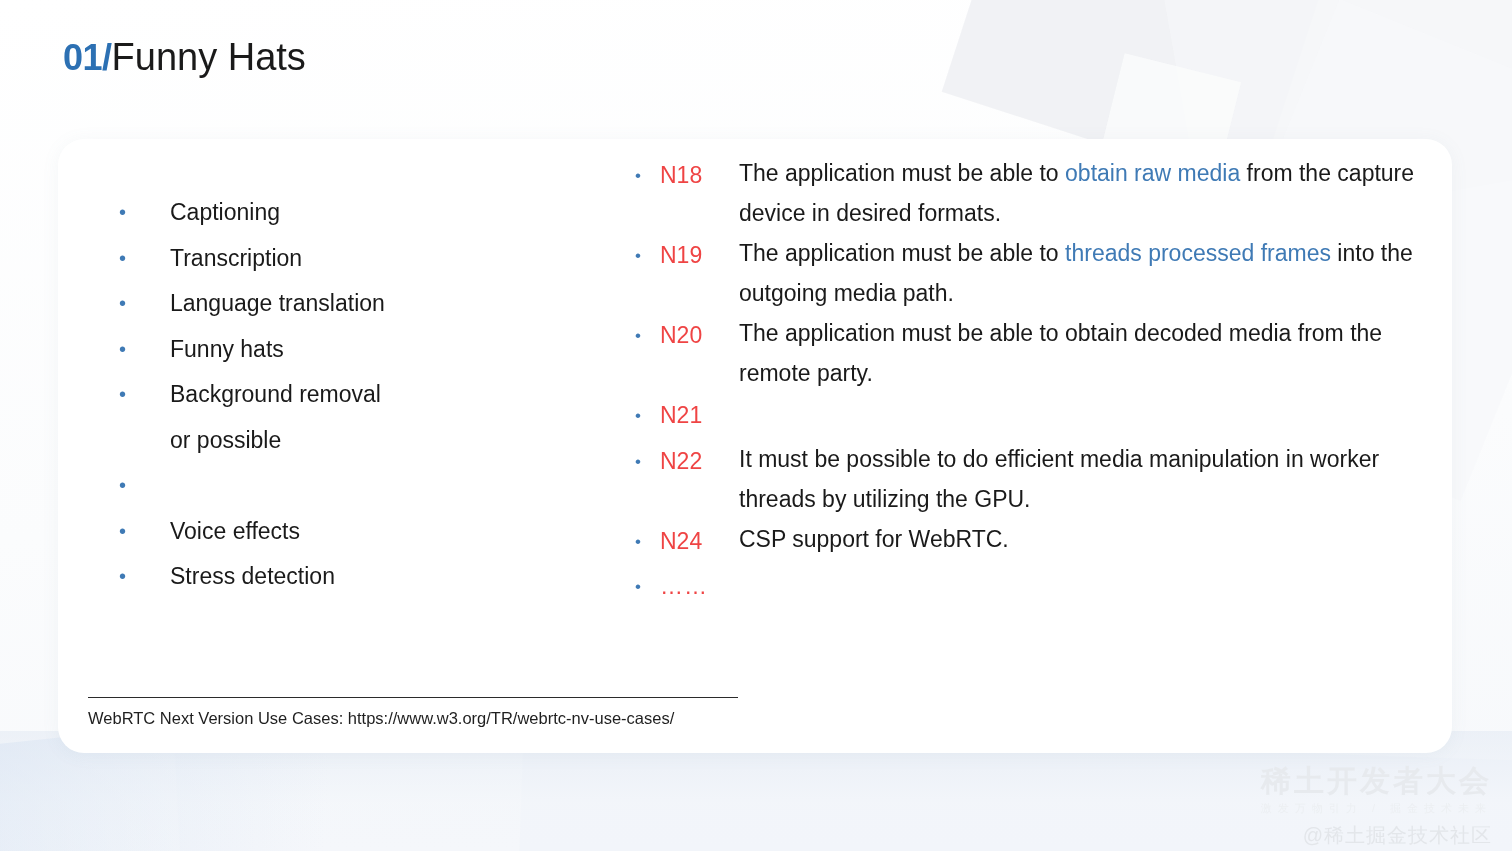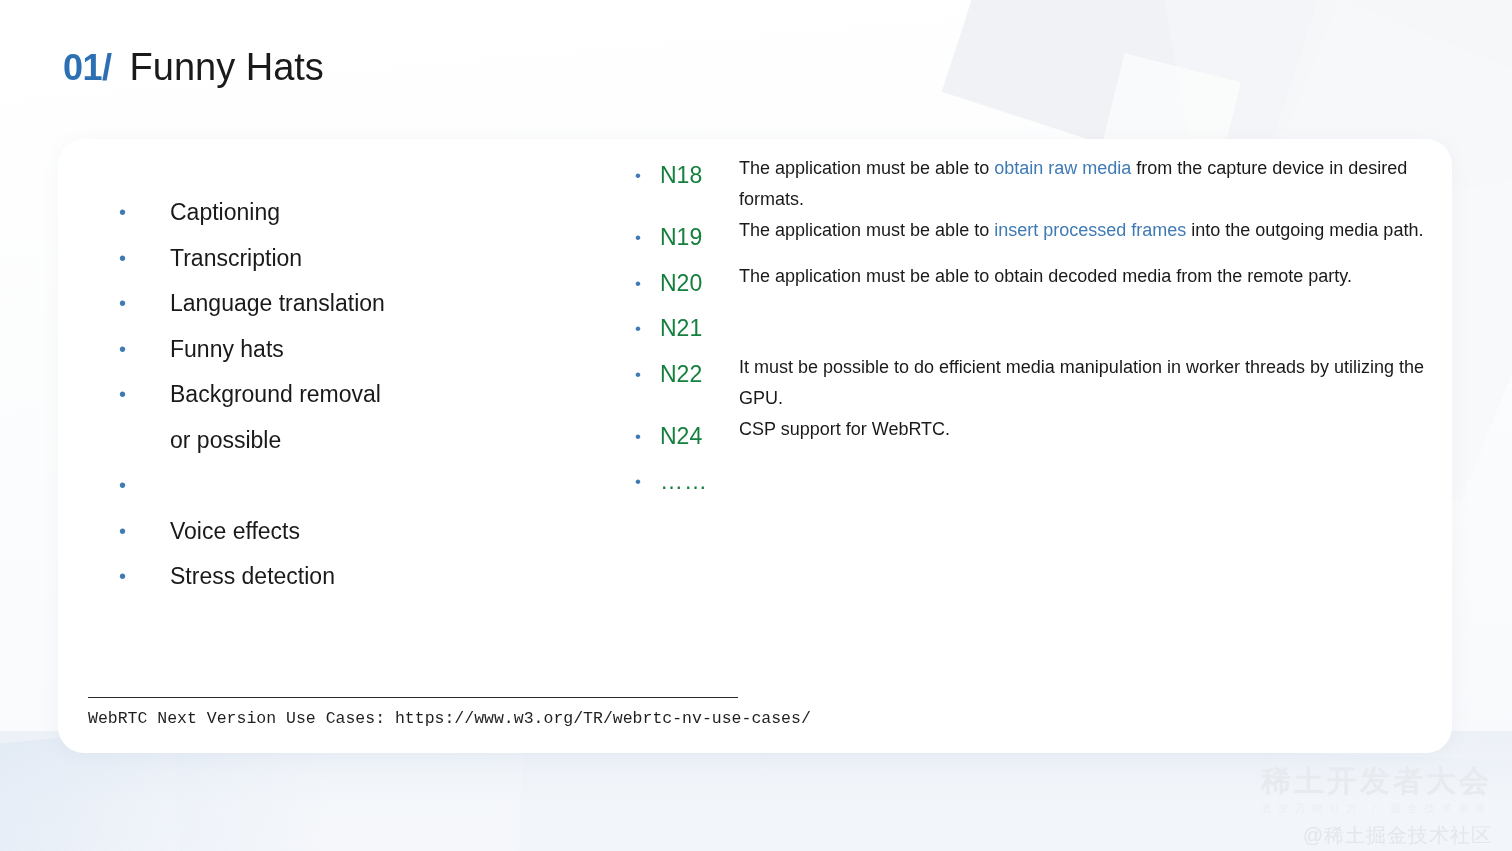--- a/index.html
+++ b/index.html
@@ -78,24 +78,23 @@
     left: -40px; bottom: -30px;
     width: 520px; height: 160px;
     background: linear-gradient(100deg, rgba(214,226,242,.55), rgba(255,255,255,0) 70%);
     transform: rotate(-6deg);
   }
 
   
   .heading {
     position: absolute;
     left: 63px;
-    top: 46px;
+    top: 36px;
     display: flex;
     align-items: baseline;
-    gap: 18px;
     white-space: nowrap;
     justify-content: flex-end;
   }
   .heading .num {
     font-size: 36px;
     font-weight: bold;
     color: #2c70b3;
     letter-spacing: -0.5px;
   }
   .heading .title {
@@ -177,43 +176,42 @@
     line-height: 45.5px;
     text-align: left;
     padding-left: 5px;
     box-sizing: border-box;
   }
   .req .code {
     width: 79px;
     flex: none;
     font-size: 23px;
     line-height: 45.5px;
-    color: #15803d;
+    color: #ef4444;
     white-space: nowrap;
   }
   .req .body {
-    font-size: 18px;
-    line-height: 31px;
+    font-size: 23px;
+    line-height: 40px;
     color: #1a1a1a;
     width: 690px;
   }
   .req .body .hl {
     color: #3f7ab5;
   }
   .req.ellipsis .code {
     letter-spacing: 1px;
   }
 
   
   .footnote-wrap {
     position: absolute;
     left: 88px;
     top: 697px;
     width: 700px;
-    font-family: Liberation Mono, monospace;
   }
   .footnote-rule {
     width: 650px;
     height: 1px;
     background: #2b2b2b;
   }
   .footnote-text {
     margin-top: 11px;
     font-size: 16.5px;
     color: #1f1f1f;
@@ -318,21 +316,21 @@
 
     <div class="right-col">
         <div class="req">
           <span class="dot">•</span>
           <span class="code">N18</span>
           <span class="body">The application must be able to <span class="hl">obtain raw media</span> from the capture device in desired formats.</span>
         </div>
         <div class="req">
           <span class="dot">•</span>
           <span class="code">N19</span>
-          <span class="body">The application must be able to <span class="hl">insert processed frames</span> into the outgoing media path.</span>
+          <span class="body">The application must be able to <span class="hl">threads processed frames</span> into the outgoing media path.</span>
         </div>
         <div class="req">
           <span class="dot">•</span>
           <span class="code">N20</span>
           <span class="body">The application must be able to obtain decoded media from the remote party.</span>
         </div>
         <div class="req">
           <span class="dot">•</span>
           <span class="code">N21</span>
         </div>

